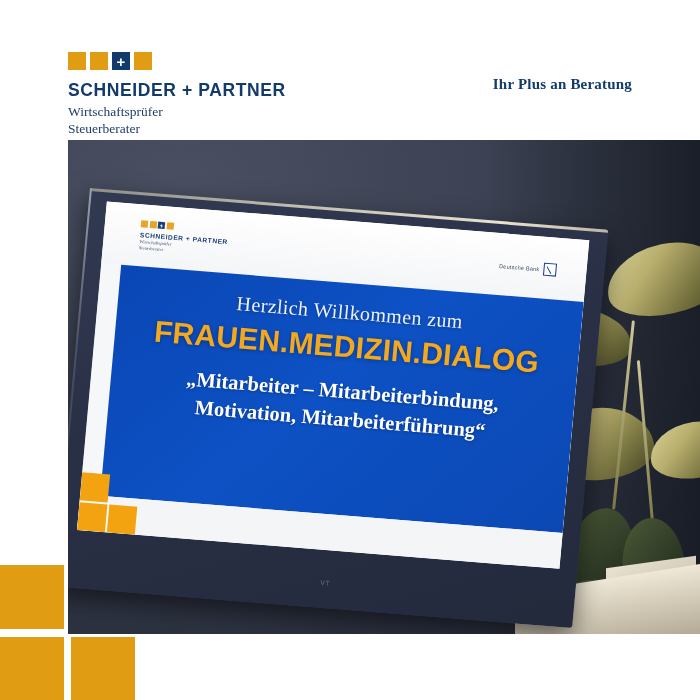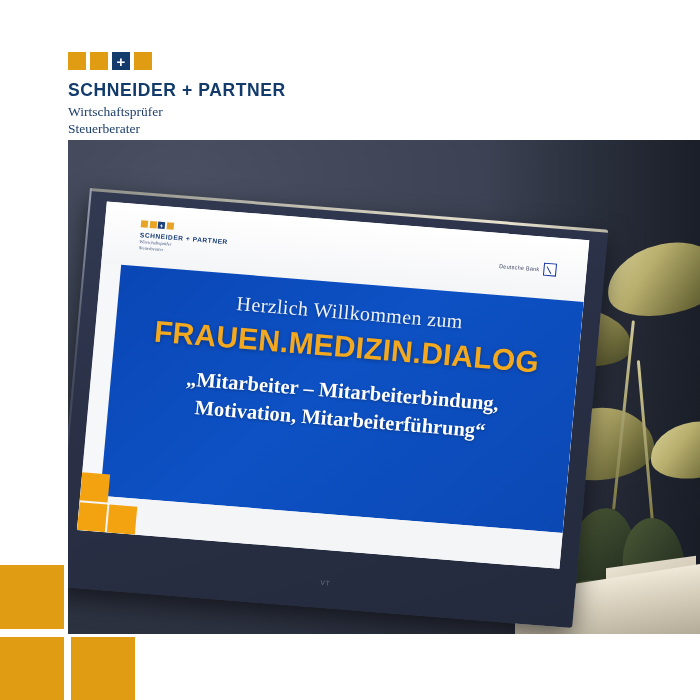--- a/index.html
+++ b/index.html
@@ -208,20 +208,21 @@
         <div class="logo-sq plus">+</div>
         <div class="logo-sq"></div>
       </div>
       <div class="brand-name">SCHNEIDER + PARTNER</div>
       <div class="brand-sub">
         <div>Wirtschaftsprüfer</div>
         <div>Steuerberater</div>
       </div>
     </div>
 
+    <div class="tagline">Ihr Plus an Beratung</div>
   </div>
 
   <div class="photo">
     <div class="wall"></div>
     <div class="wall-shadow"></div>
     <div class="wall-corner"></div>
 
     <div class="plant">
       <div class="leaf" style="right:-20px;top:-6px;width:120px;height:70px;transform:rotate(-12deg);"></div>
       <div class="leaf" style="left:-6px;top:58px;width:112px;height:58px;transform:rotate(6deg);"></div>

